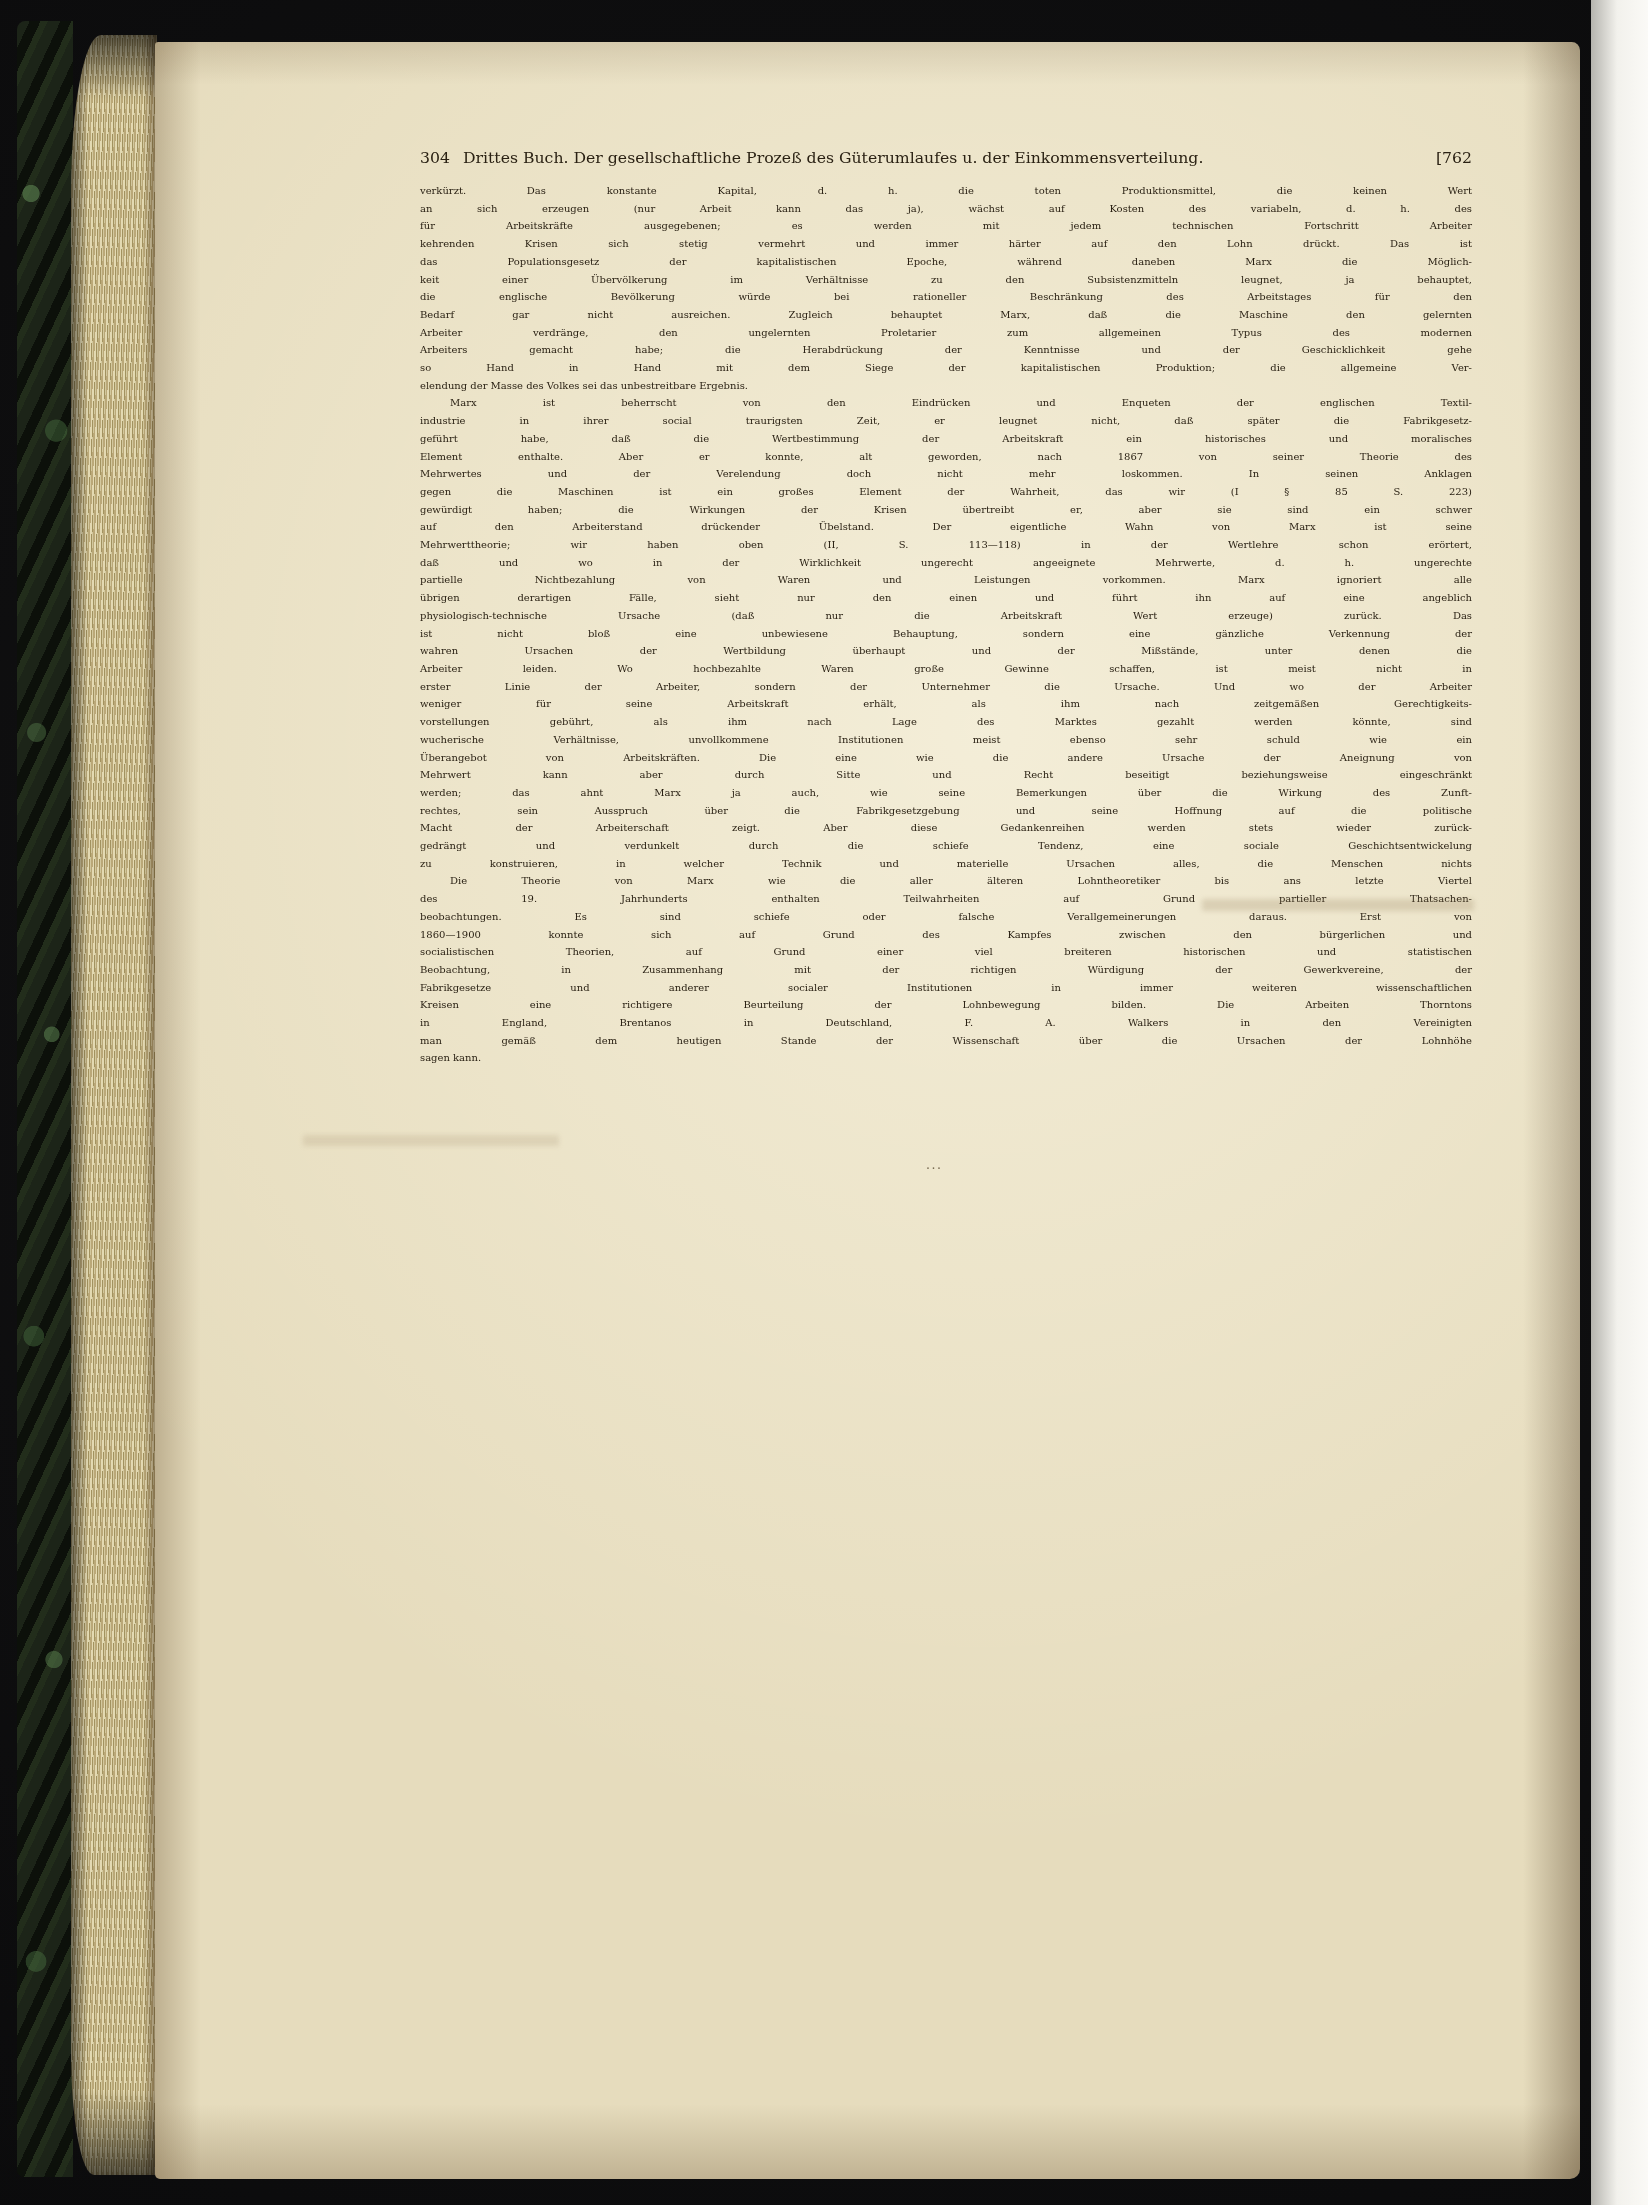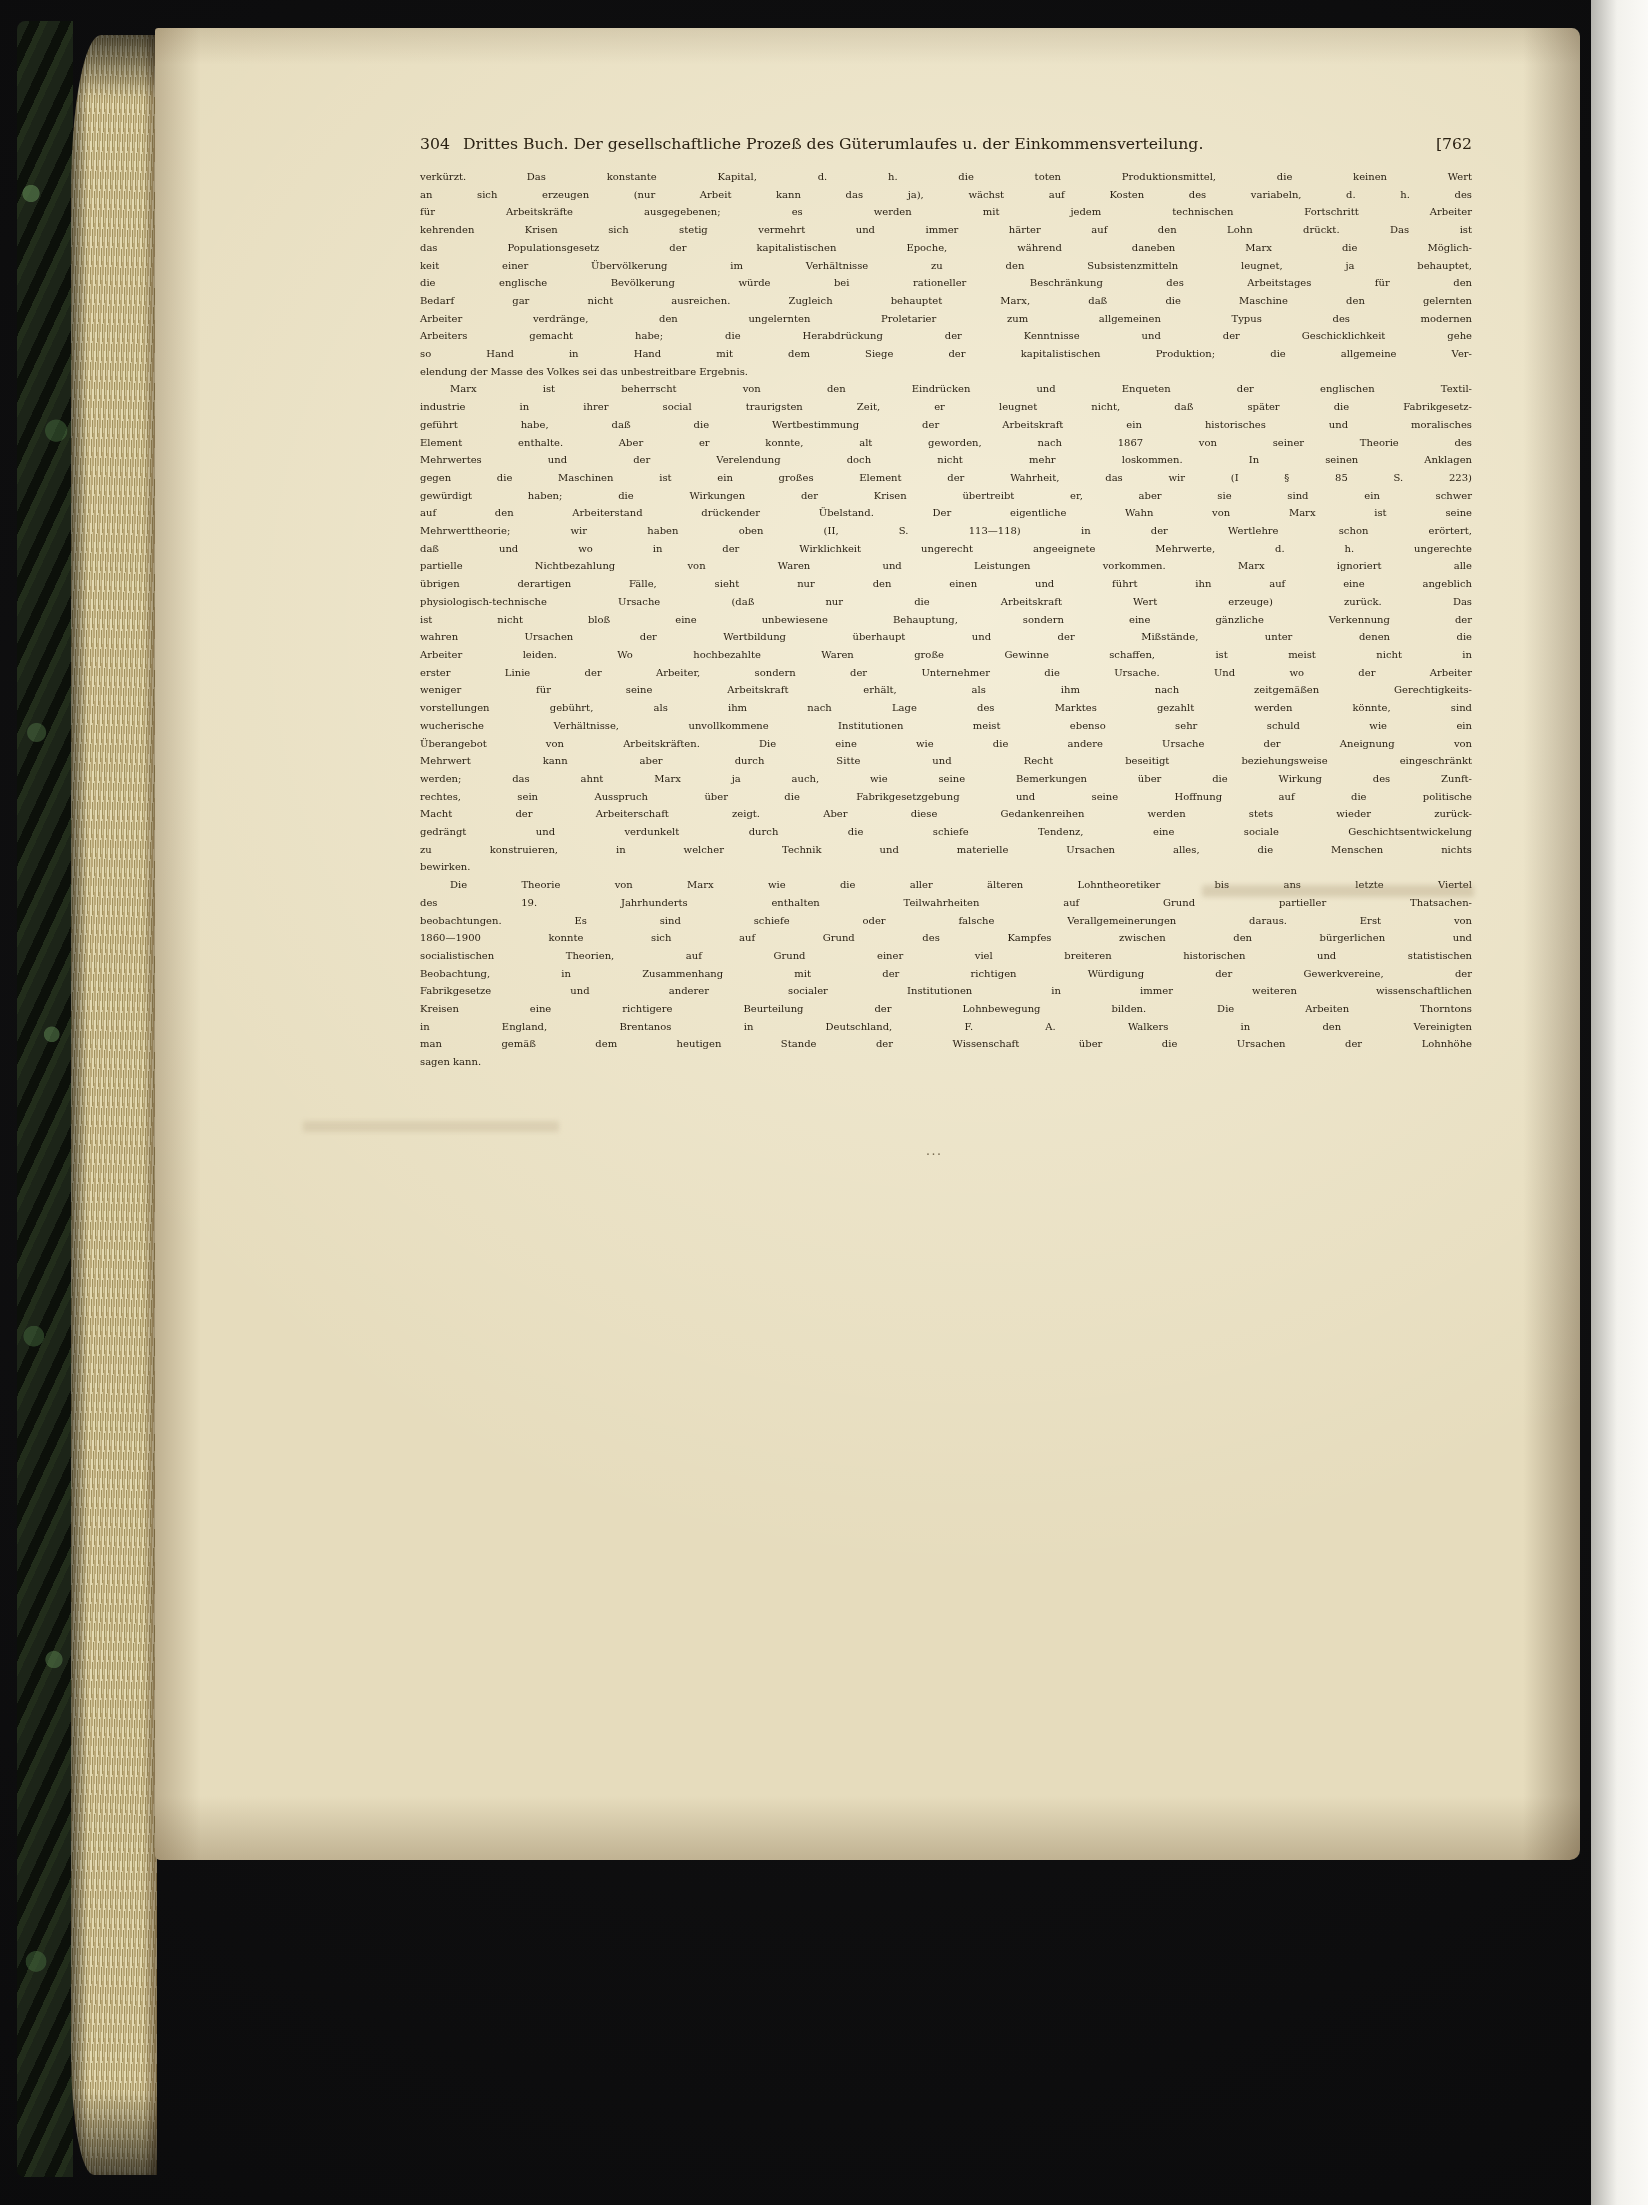--- a/index.html
+++ b/index.html
@@ -39,21 +39,21 @@
     border-radius: 30px 0 0 23px / 157px 0 0 124px;
     background:
       linear-gradient(180deg, rgba(0,0,0,.60) 0%, rgba(0,0,0,0) 3%, rgba(0,0,0,0) 96%, rgba(0,0,0,.60) 100%),
       linear-gradient(90deg, rgba(0,0,0,.50) 0%, rgba(0,0,0,0) 20%, rgba(0,0,0,0) 84%, rgba(64,44,22,.50) 100%),
       repeating-linear-gradient(93deg, #e3d9b2 0 1.6px, #a2925f 1.6px 2.5px, #d3c89e 2.5px 3.3px, #baa878 3.3px 5px);
   }
 
   
   .page {
     position: absolute;
-    left: 155px; top: 28px; width: 1425px; height: 1832px;
+    left: 155px; top: 42px; width: 1425px; height: 2137px;
     border-radius: 3.3px 8.2px 10px 5px;
     background:
       radial-gradient(120% 85% at 58% 32%, rgba(255,252,238,.55) 0%, rgba(255,252,238,0) 62%),
       linear-gradient(90deg,  rgba(105,82,48,.32) 0%, rgba(105,82,48,0) 3.2%),
       linear-gradient(270deg, rgba(70,50,25,.38)  0%, rgba(70,50,25,0) 4%),
       linear-gradient(180deg, rgba(105,82,48,.20) 0%, rgba(105,82,48,0) 2%),
       linear-gradient(0deg,   rgba(105,82,48,.30) 0%, rgba(105,82,48,0) 3.5%),
       #e6dcbd;
   }
 
@@ -152,21 +152,20 @@
           <div class="line">weniger für seine Arbeitskraft erhält, als ihm nach zeitgemäßen Gerechtigkeits-</div>
           <div class="line">vorstellungen gebührt, als ihm nach Lage des Marktes gezahlt werden könnte, sind</div>
           <div class="line">wucherische Verhältnisse, unvollkommene Institutionen meist ebenso sehr schuld wie ein</div>
           <div class="line">Überangebot von Arbeitskräften. Die eine wie die andere Ursache der Aneignung von</div>
           <div class="line">Mehrwert kann aber durch Sitte und Recht beseitigt beziehungsweise eingeschränkt</div>
           <div class="line">werden; das ahnt Marx ja auch, wie seine Bemerkungen über die Wirkung des Zunft-</div>
           <div class="line">rechtes, sein Ausspruch über die Fabrikgesetzgebung und seine Hoffnung auf die politische</div>
           <div class="line">Macht der Arbeiterschaft zeigt. Aber diese Gedankenreihen werden stets wieder zurück-</div>
           <div class="line">gedrängt und verdunkelt durch die schiefe Tendenz, eine sociale Geschichtsentwickelung</div>
           <div class="line">zu konstruieren, in welcher Technik und materielle Ursachen alles, die Menschen nichts</div>
-          <div class="line last">bewirken.</div>
         </div>
         <div class="para">
           <div class="line indent">Die Theorie von Marx wie die aller älteren Lohntheoretiker bis ans letzte Viertel</div>
           <div class="line">des 19. Jahrhunderts enthalten Teilwahrheiten auf Grund partieller Thatsachen-</div>
           <div class="line">beobachtungen. Es sind schiefe oder falsche Verallgemeinerungen daraus. Erst von</div>
           <div class="line">1860—1900 konnte sich auf Grund des Kampfes zwischen den bürgerlichen und</div>
           <div class="line">socialistischen Theorien, auf Grund einer viel breiteren historischen und statistischen</div>
           <div class="line">Beobachtung, in Zusammenhang mit der richtigen Würdigung der Gewerkvereine, der</div>
           <div class="line">Fabrikgesetze und anderer socialer Institutionen in immer weiteren wissenschaftlichen</div>
           <div class="line">Kreisen eine richtigere Beurteilung der Lohnbewegung bilden. Die Arbeiten Thorntons</div>

